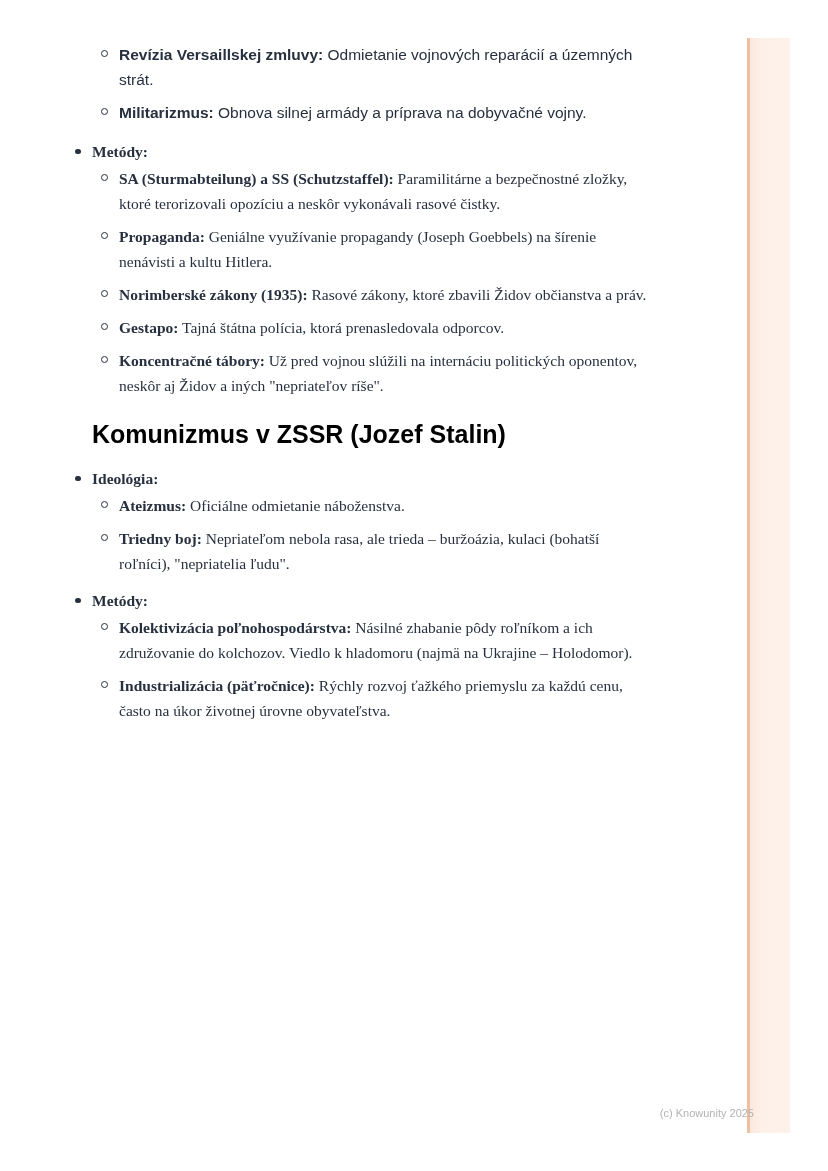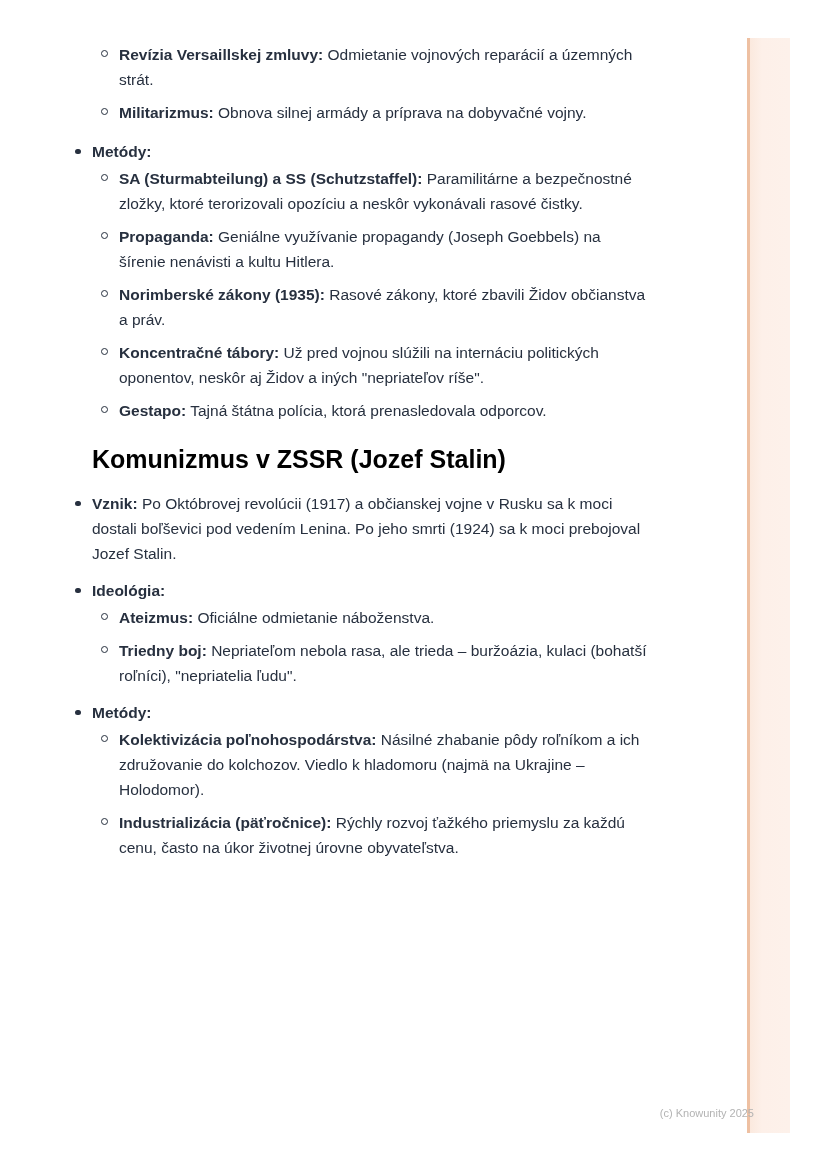--- a/index.html
+++ b/index.html
@@ -37,20 +37,21 @@
   }
   ul { margin: 0; padding: 0; list-style: none; }
   b, .term { font-weight: bold; }
   .term-italic { font-weight: bold; font-style: italic; }
   .it { font-style: italic; }
 
   
   .main-li {
     position: relative;
     margin-bottom: 12px;
+    font-family: Liberation Serif, serif;
   }
   .main-li::before {
     content: "";
     position: absolute;
     left: -17px;
     top: 9.5px;
     width: 5.5px;
     height: 5.5px;
     border-radius: 50%;
     background: #27303f;
@@ -120,36 +121,33 @@
           <li class="sub-li">
             <span class="term">SA (Sturmabteilung) a SS (Schutzstaffel):</span><span> Paramilitárne a bezpečnostné zložky, ktoré terorizovali opozíciu a neskôr vykonávali rasové čistky.</span>
           </li>
           <li class="sub-li">
             <span class="term">Propaganda:</span><span> Geniálne využívanie propagandy (Joseph Goebbels) na šírenie nenávisti a kultu Hitlera.</span>
           </li>
           <li class="sub-li">
             <span class="term">Norimberské zákony (1935):</span><span> Rasové zákony, ktoré zbavili Židov občianstva a práv.</span>
           </li>
           <li class="sub-li">
-            <span class="term">Koncentračné tábory:</span><span> Už pred vojnou slúžili na internáciu politických oponentov, neskôr aj Židov a iných "nepriateľov ríše".</span>
+            <span class="term">Gestapo:</span><span> Tajná štátna polícia, ktorá prenasledovala odporcov.</span>
           </li>
           <li class="sub-li">
-            <span class="term">Gestapo:</span><span> Tajná štátna polícia, ktorá prenasledovala odporcov.</span>
+            <span class="term">Koncentračné tábory:</span><span> Už pred vojnou slúžili na internáciu politických oponentov, neskôr aj Židov a iných "nepriateľov ríše".</span>
           </li>
         </ul>
       </li>
     </ul>
 
     <h2 class="section-heading">Komunizmus v ZSSR (Jozef Stalin)</h2>
 
     <ul>
 
-      <li class="main-li">
-        <span class="term">Vznik:</span><span> Po Októbrovej revolúcii (1917) a občianskej vojne v Rusku sa k moci dostali boľševici pod vedením Lenina. Po jeho smrti (1924) sa k moci prebojoval Jozef Stalin.</span>
-      </li>
 
 
       <li class="main-li">
         <span class="term">Ideológia:</span>
         <ul class="sub">
           <li class="sub-li">
             <span class="term">Ateizmus:</span><span> Oficiálne odmietanie náboženstva.</span>
           </li>
           <li class="sub-li">
             <span class="term">Triedny boj:</span><span> Nepriateľom nebola rasa, ale trieda – buržoázia, kulaci (bohatší roľníci), "nepriatelia ľudu".</span>

